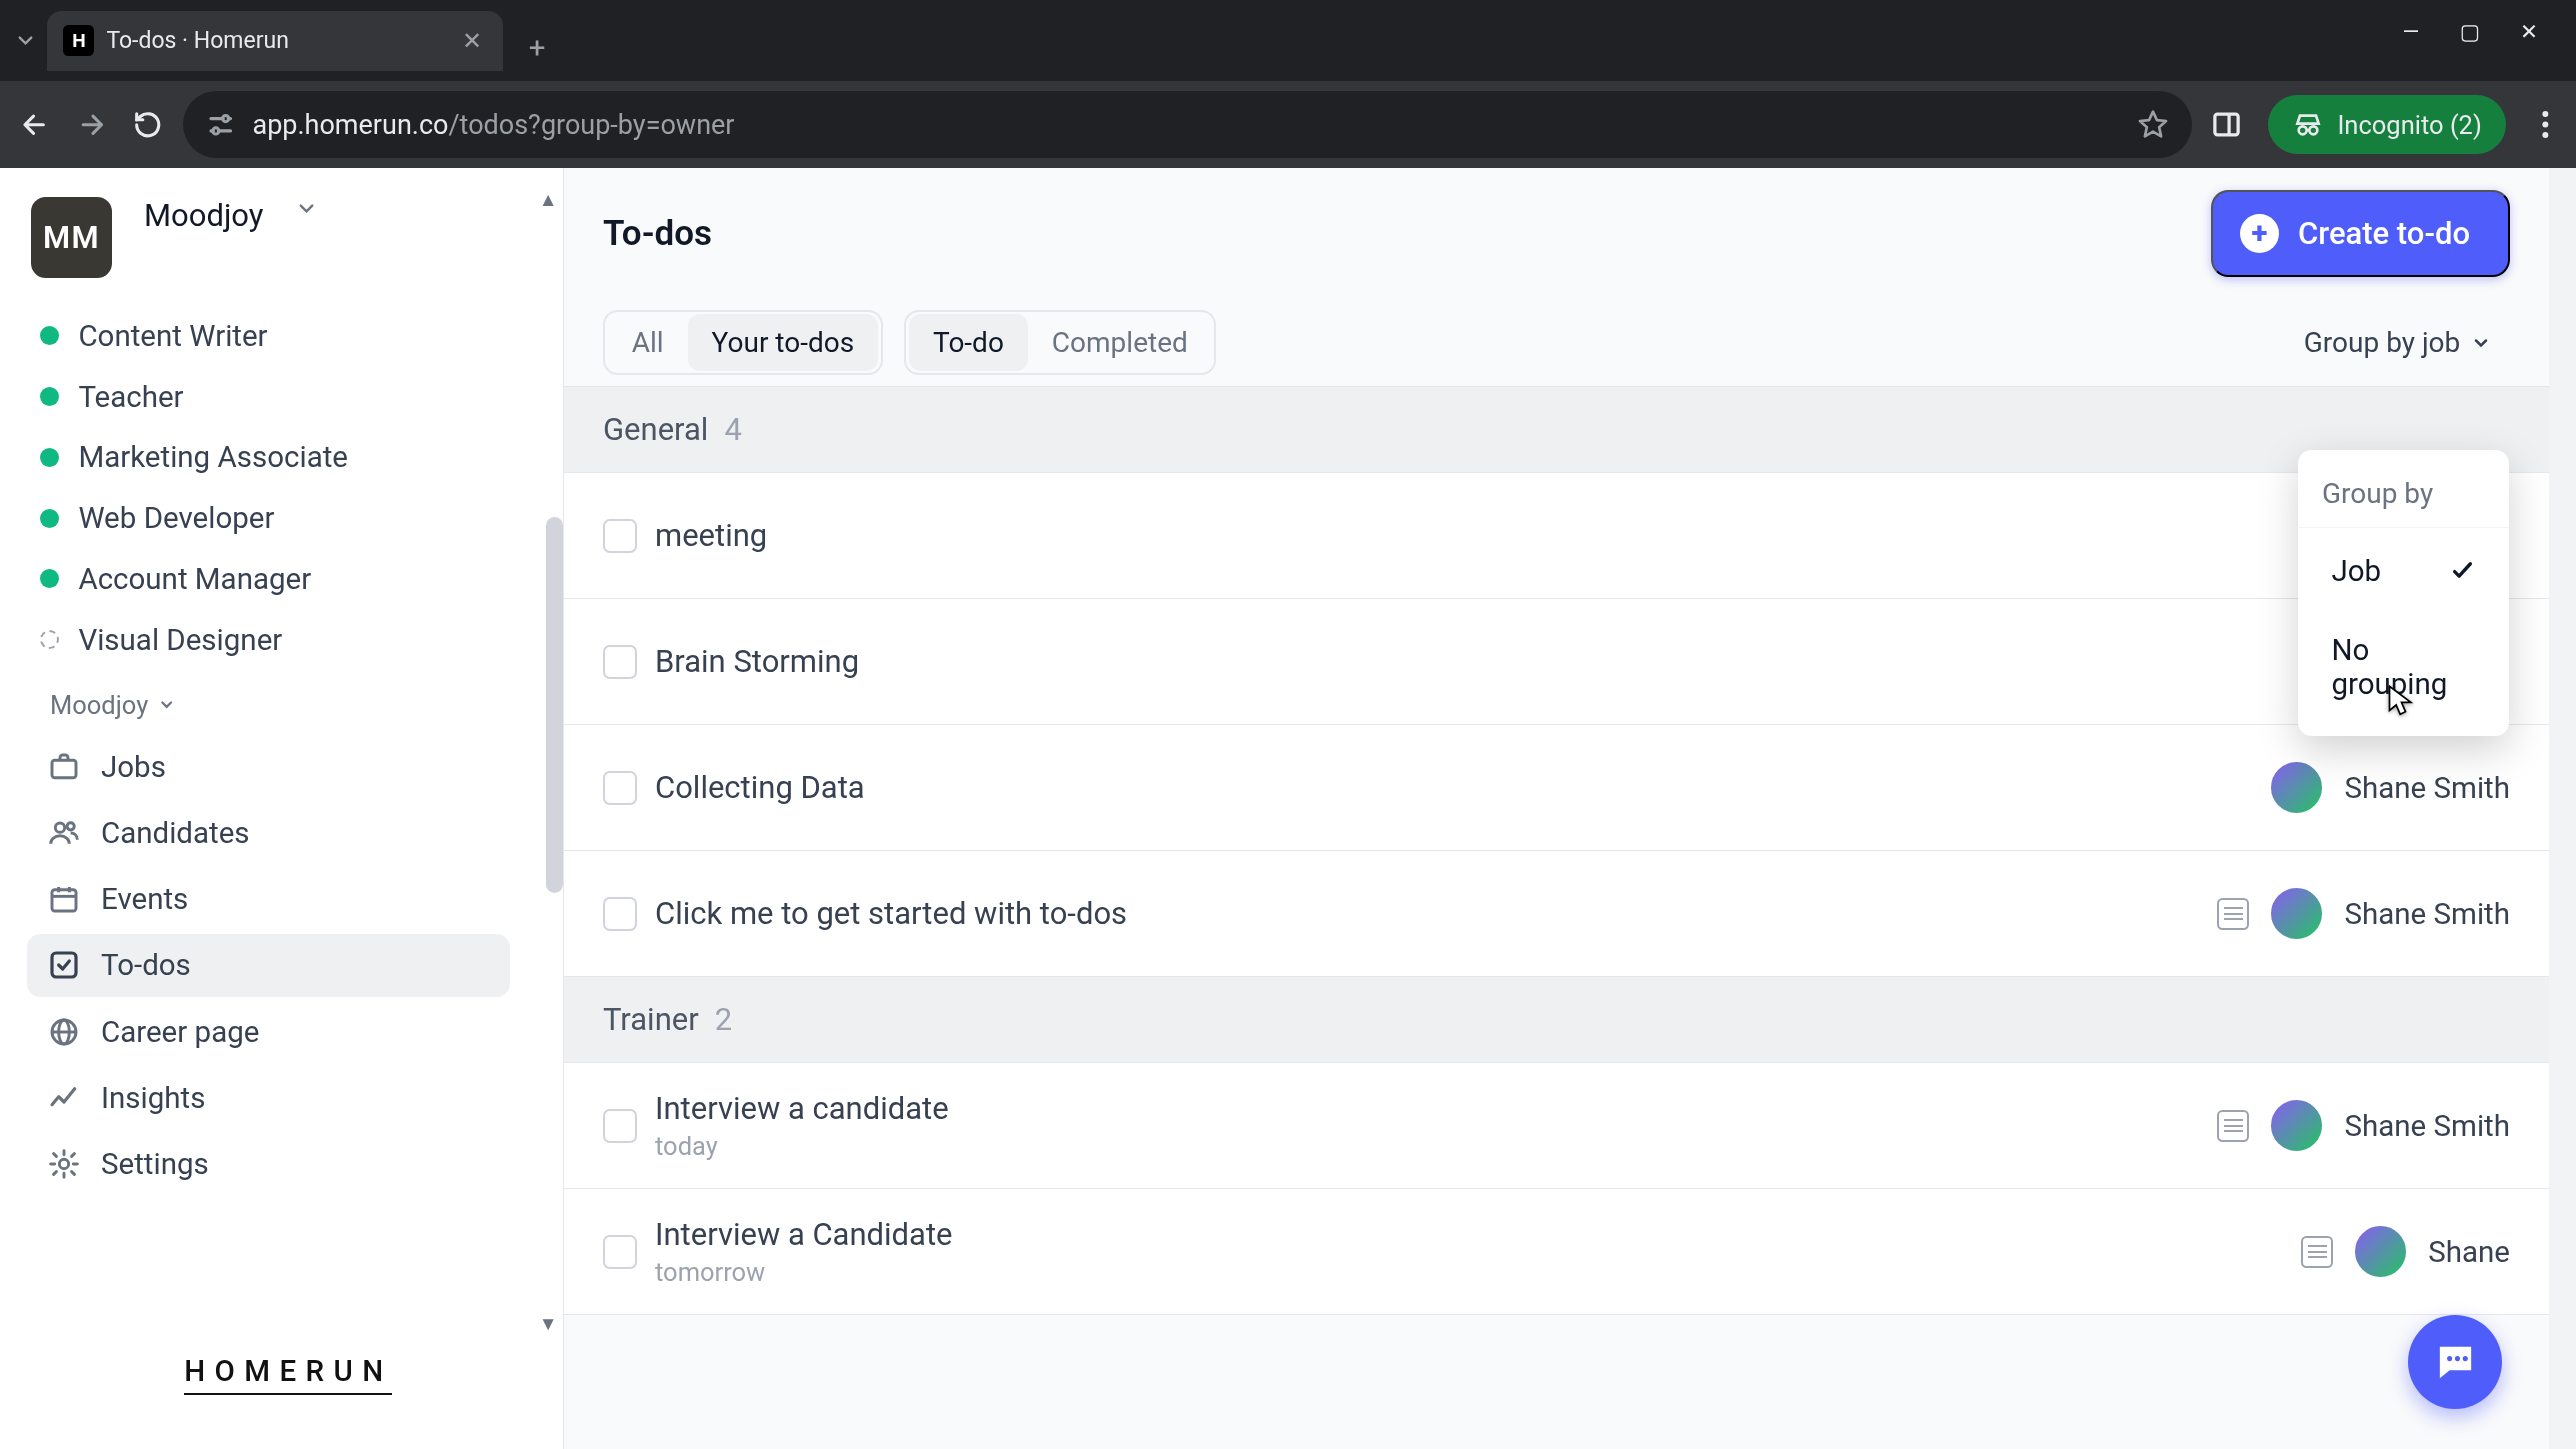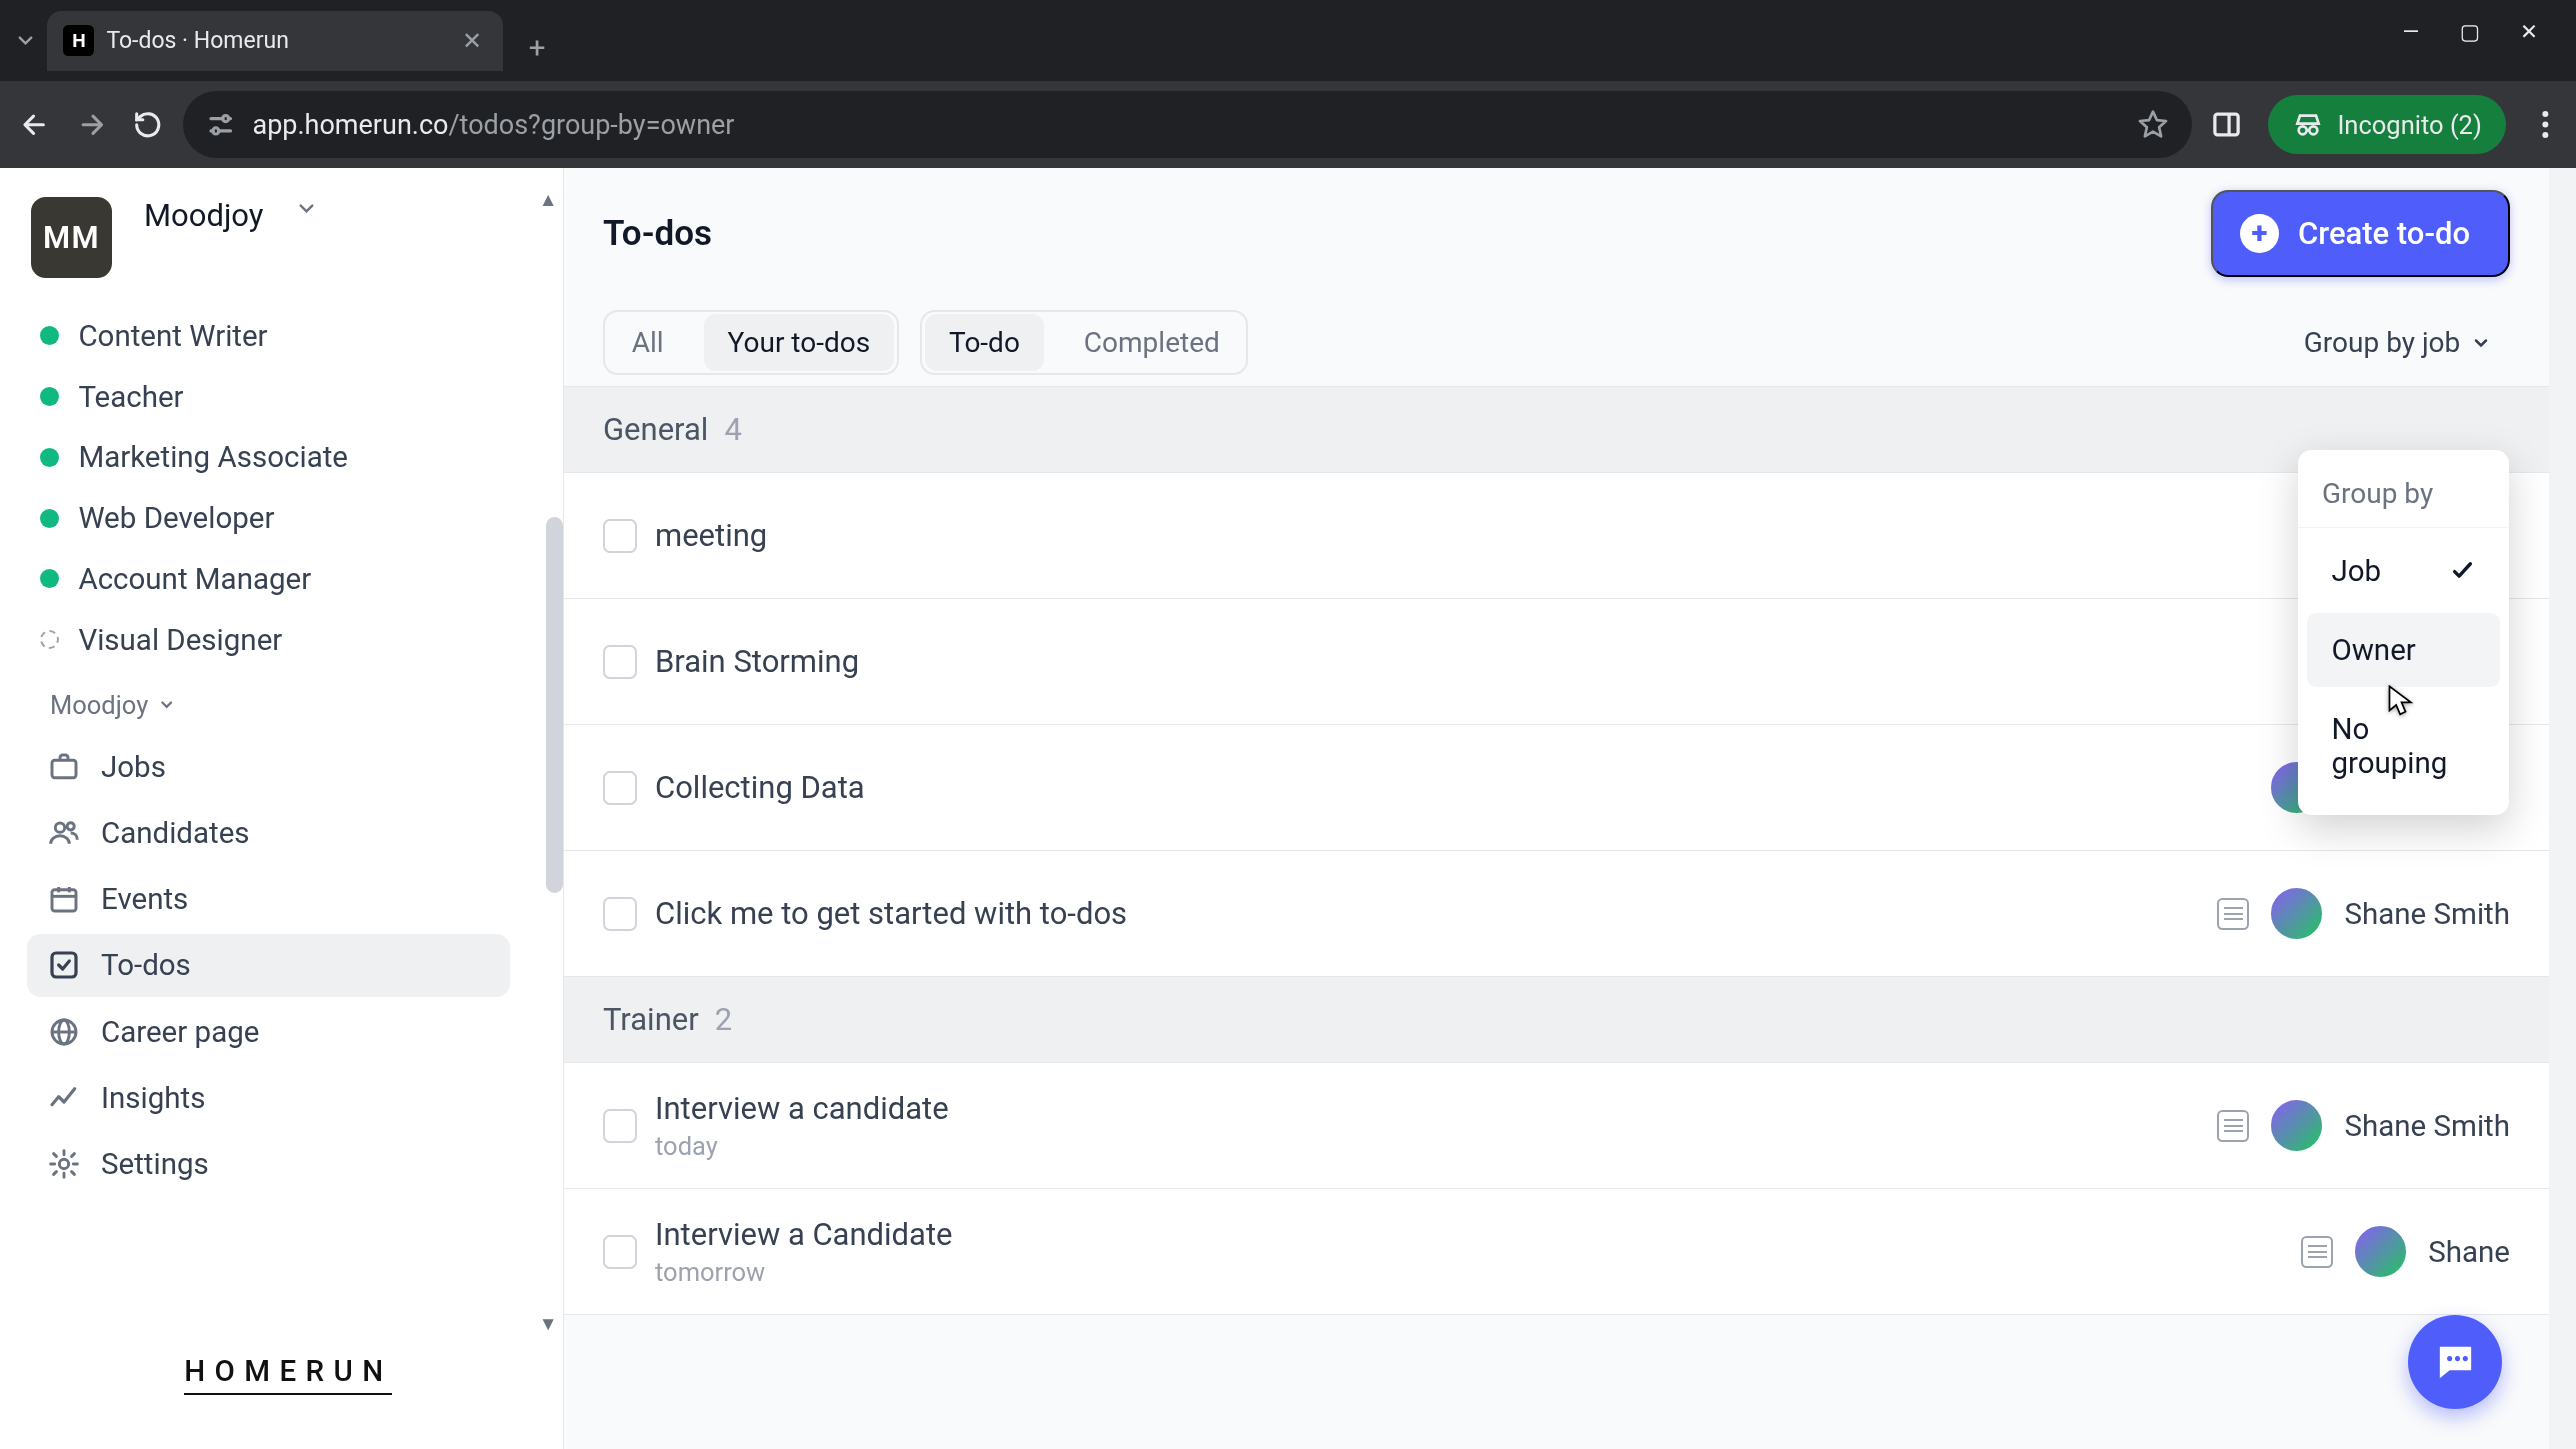--- a/index.html
+++ b/index.html
@@ -60,21 +60,21 @@
 
 .main { flex: 1; background: #f9fafb; margin-right: 27px; }
 .app-right-scrollbar { position: absolute; right: 0; top: 0; width: 27px; bottom: 0; background: #f1f3f5; }
 
 .page-header { height: 131px; display: flex; align-items: center; padding: 0 39px; }
 .page-title { font-size: 35px; font-weight: 600; color: #111827; }
 .create-btn { margin-left: auto; background: #4f5dfb; color: #fff; height: 87px; padding: 0 38px 0 27px; border-radius: 17.4px; display: flex; align-items: center; gap: 19px; font-size: 31px; font-weight: 500; box-shadow: 0 2.7px 9.4px rgba(79,93,251,0.35); }
 .create-plus { width: 39px; height: 39px; border-radius: 50%; background: #fff; color: #4f5dfb; display: flex; align-items: center; justify-content: center; font-size: 29.5px; font-weight: 800; line-height: 1; }
 
 .filters-row { height: 87px; display: flex; align-items: center; padding: 0 39px; gap: 21.5px; }
-.pill-group { display: flex; gap: 16px; background: transparent; }
+.pill-group { display: flex; gap: 0; background: transparent; }
 .pill { padding: 10.7px 23px; border-radius: 12px; font-size: 28px; color: #6b7280; border: 1.3px solid transparent; }
 .pill-group.g1 { border: 2px solid #e5e7eb; border-radius: 14.8px; padding: 2.7px; }
 .pill-group.g2 { border: 2px solid #e5e7eb; border-radius: 14.8px; padding: 2.7px; }
 .pill.sel { background: #eef0f2; color: #111827; }
 .group-by-dd { margin-left: auto; display: flex; align-items: center; gap: 10.7px; font-size: 28px; color: #374151; padding: 10.7px 19px; border-radius: 12px; }
 
 .list-area { border-top: 0.7px solid #e5e7eb; }
 .group-header { background: #eef0f2; padding: 24px 39px; display: flex; align-items: center; gap: 16px; color: #4b5563; font-size: 31px; border-bottom: 0.7px solid #e5e7eb; }
 .group-count { color: #9ca3af; }
 .todo-row { background: #fff; height: 126px; display: flex; align-items: center; padding: 0 39px; border-bottom: 0.7px solid #e5e7eb; gap: 18px; }
@@ -413,23 +413,20 @@
   <div class="app-right-scrollbar"></div>
 
   <div class="dd-menu">
     <div class="dd-title">Group by</div>
     <div class="dd-item">
       <span>Job</span>
       <svg width="27" height="27" viewBox="0 0 24 24">
           <path d="M5 13l4 4 10-11" stroke="#111827" stroke-width="3" fill="none" stroke-linecap="round" stroke-linejoin="round"></path>
         </svg>
     </div>
-    <div class="dd-item hov">
-      <span>Owner</span>
-    </div>
     <div class="dd-item">
       <span>No grouping</span>
     </div>
   </div>
 
   <div class="cursor" style="left:2388px; top:517px;">
     <svg width="27" height="32" viewBox="0 0 20 24">
         <path d="M1 1l0 18 5-4 3 7 4-2-3-7 7 0z" fill="#fff" stroke="#000" stroke-width="1.3"></path>
       </svg>
   </div>

